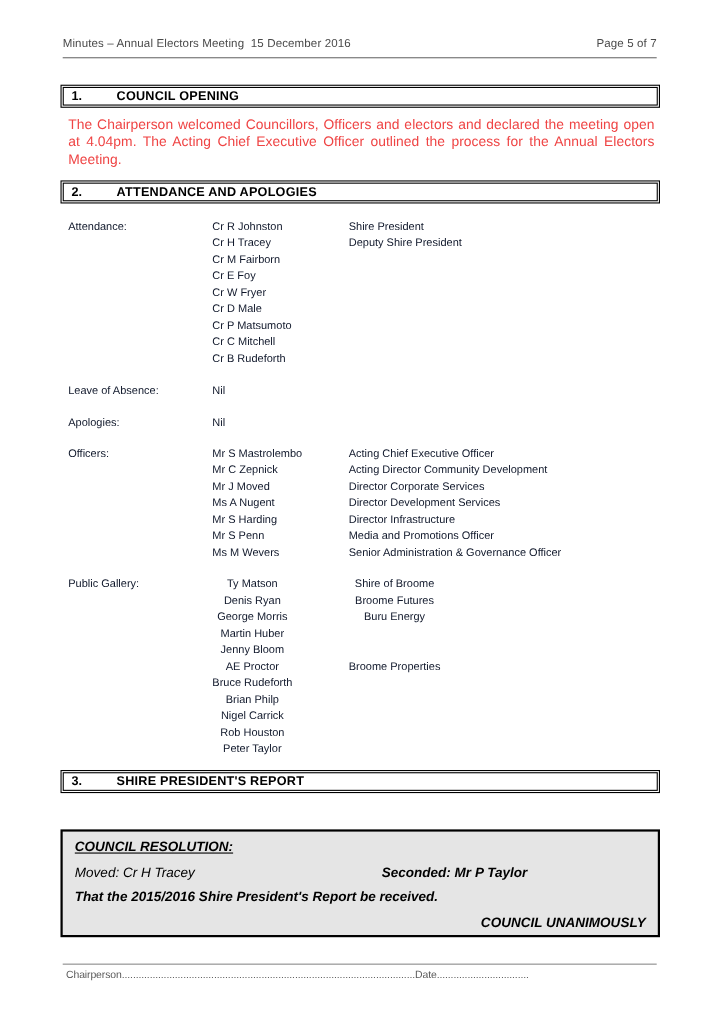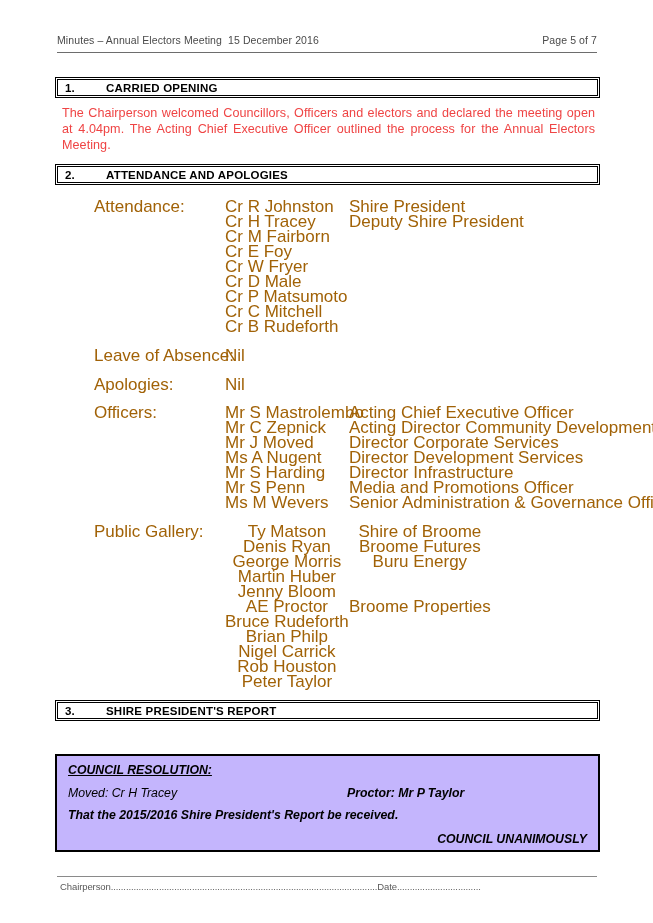--- a/index.html
+++ b/index.html
@@ -92,24 +92,23 @@
     font-size: 12.6px;
     line-height: 16.2px;
     text-align: justify;
     color: #ef4444;
     letter-spacing: 0.05px;
   }
 
   
   .blk {
     position: absolute;
-    font-size: 17px;
+    font-size: 10px;
     line-height: 15px;
-    color: #a16207;
-    margin-left: 32px;
+    color: #0f172a;
   }
   .blk .lbl {
     position: absolute;
     left: 0;
     top: 0;
     white-space: pre;
   }
   .blk .col-name {
     position: absolute;
     left: 131px;
@@ -125,21 +124,21 @@
 
   
   .resolution-box {
     position: absolute;
     left: 55px;
     top: 754px;
     width: 545px;
     height: 98px;
     border: 2px solid #000;
     box-sizing: border-box;
-    background: #c4b5fd;
+    background: #e5e5e5;
   }
   .res-title {
     position: absolute;
     left: 11px;
     top: 7px;
     font-size: 12.3px;
     font-weight: bold;
     font-style: italic;
     color: #000;
     text-decoration: underline;
@@ -213,21 +212,21 @@
 
   <div class="doc-header">
     <span class="hdr-left">Minutes – Annual Electors Meeting  15 December 2016</span>
     <span class="hdr-right">Page 5 of 7</span>
   </div>
   <div class="header-rule"></div>
 
   <div class="section-box" style="top:77px;">
     <div class="inner">
       <span class="sec-num">1.</span>
-      <span class="sec-title">CARRIED OPENING</span>
+      <span class="sec-title">COUNCIL OPENING</span>
     </div>
   </div>
 
   <div class="para" style="left:62px; top:105px; width:533px;">The Chairperson welcomed Councillors, Officers and electors and declared the meeting open at 4.04pm. The Acting Chief Executive Officer outlined the process for the Annual Electors Meeting.</div>
 
   <div class="section-box" style="top:164px;">
     <div class="inner">
       <span class="sec-num">2.</span>
       <span class="sec-title">ATTENDANCE AND APOLOGIES</span>
     </div>
@@ -301,21 +300,21 @@
     <div class="inner">
       <span class="sec-num">3.</span>
       <span class="sec-title">SHIRE PRESIDENT'S REPORT</span>
     </div>
   </div>
 
 
   <div class="resolution-box">
     <span class="res-title">COUNCIL RESOLUTION:</span>
     <span class="res-moved">Moved: Cr H Tracey</span>
-    <span class="res-seconded">Proctor: Mr P Taylor</span>
+    <span class="res-seconded">Seconded: Mr P Taylor</span>
     <span class="res-text">That the 2015/2016 Shire President's Report be received.</span>
     <span class="res-outcome">COUNCIL UNANIMOUSLY</span>
   </div>
 
   <div class="footer-rule"></div>
   <div class="footer-sign">Chairperson.........................................................................................................Date.................................</div>
 
 </div>
 
 </body></html>

